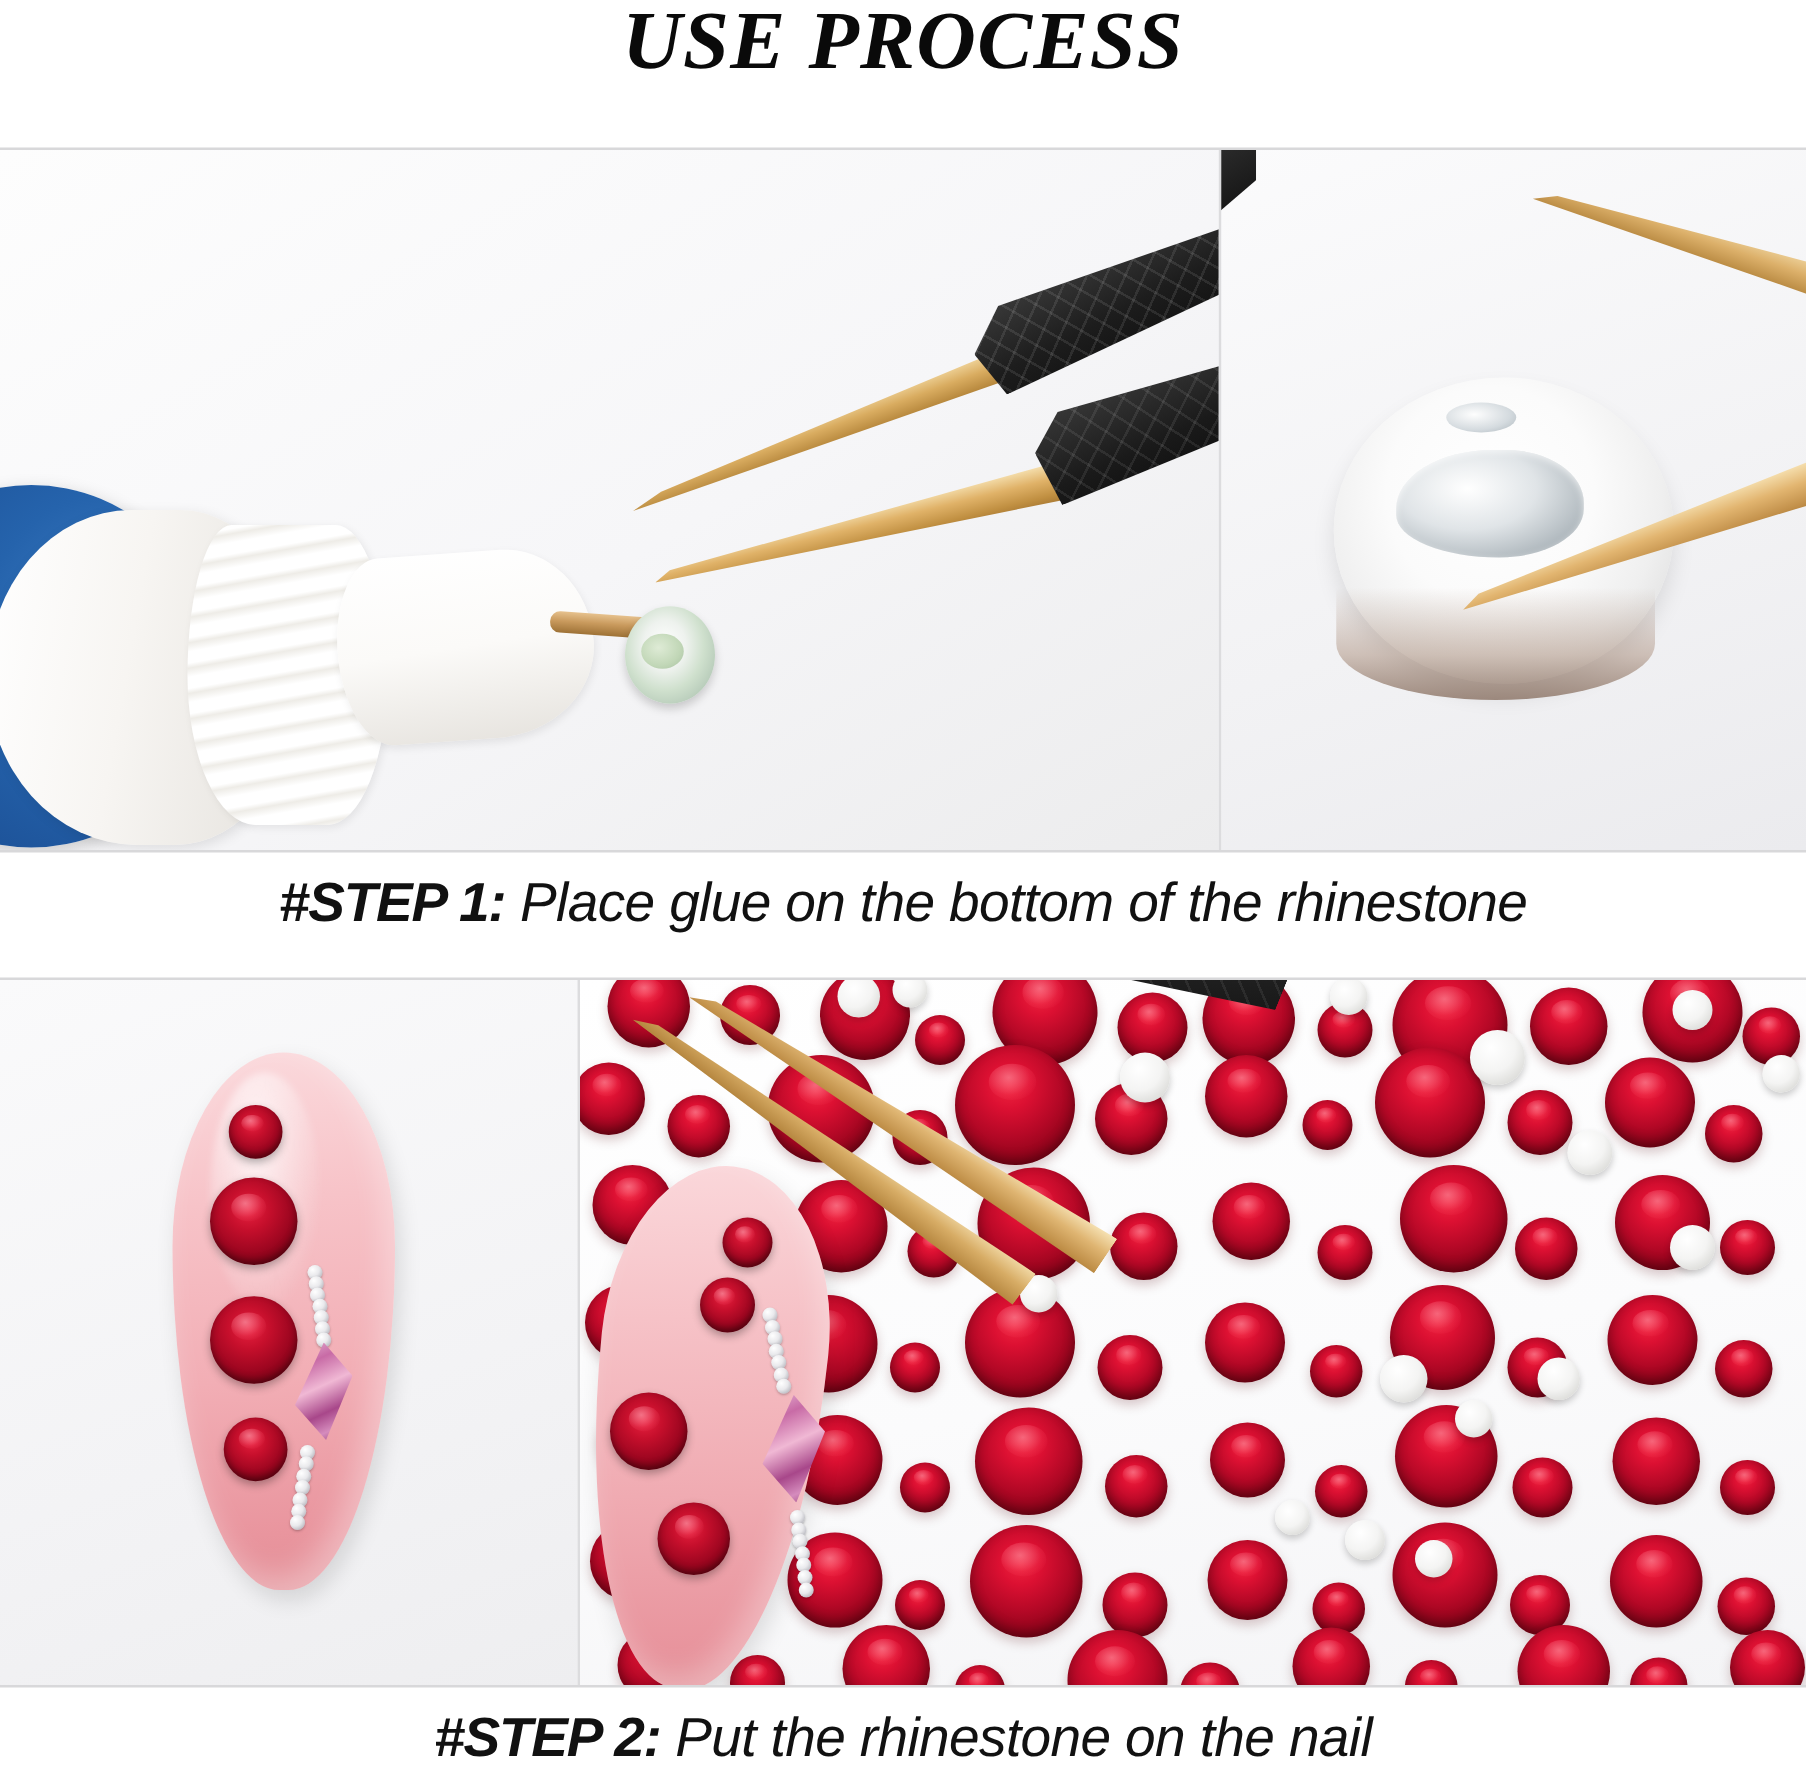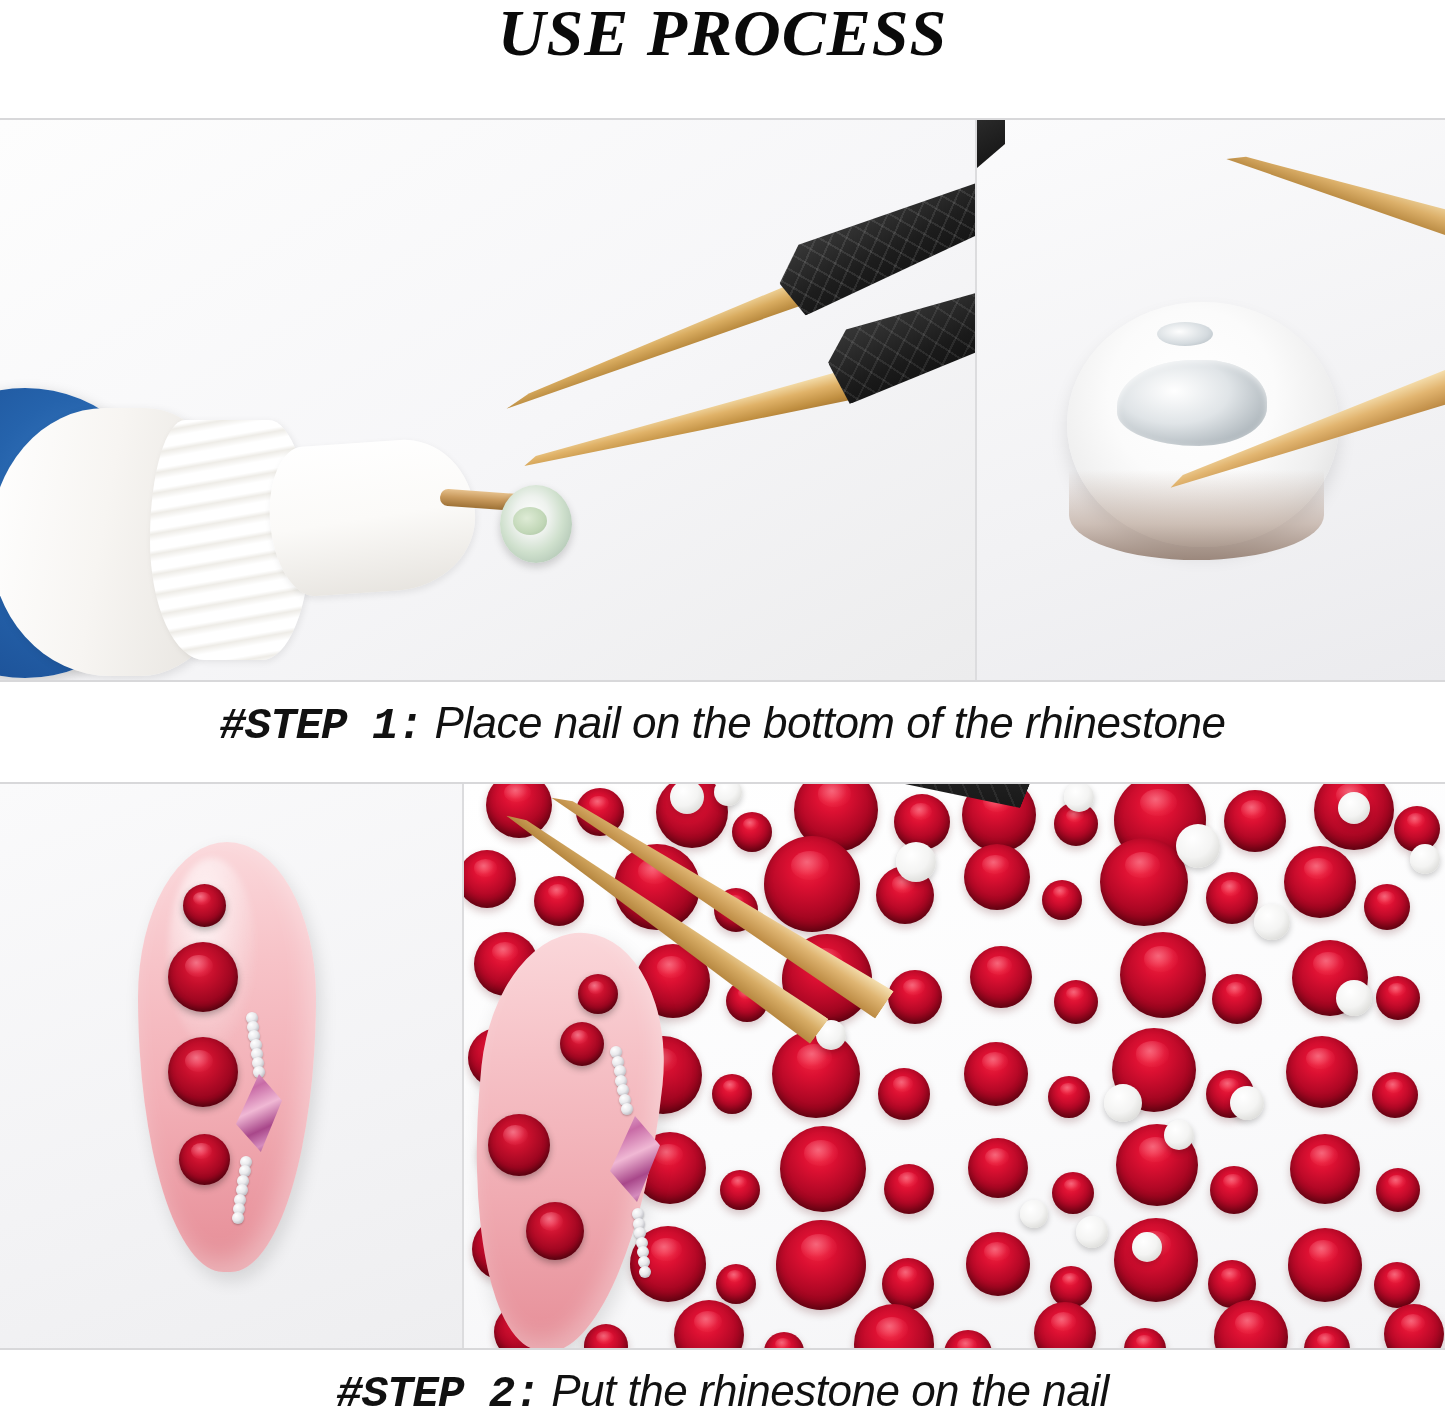--- a/index.html
+++ b/index.html
@@ -68,21 +68,20 @@
     font-style: italic;
     font-size: 44px;
     color: #111111;
     padding-top: 16px;
     white-space: nowrap;
     letter-spacing: -0.5px;
   }
   .step-caption .step-label {
     font-weight: bold;
     letter-spacing: -1px;
-    font-family: Liberation Mono, monospace;
   }
   .step-caption .step-text { font-weight: normal; }
 
   
   #photo-glue { background: linear-gradient(150deg,#fdfdfd 0%,#f6f6f8 55%,#ececed 100%); }
 
   .glue-cap {
     position: absolute;
     left: -120px; top: 268px;
     width: 290px; height: 290px;
@@ -373,21 +372,21 @@
       <div class="stone-big"></div>
       <div class="stone-rim"></div>
       <div class="glue-blob"></div>
       <div class="glue-blob-small"></div>
       <div class="tw2-upper"></div>
       <div class="tw2-lower"></div>
     </div>
   </div>
 
   <div class="step-caption">
-    <span class="step-label">#STEP 1:</span><span class="step-text"> Place nail on the bottom of the rhinestone</span>
+    <span class="step-label">#STEP 1:</span><span class="step-text"> Place glue on the bottom of the rhinestone</span>
   </div>
 </section>
 
 <section class="step-section" id="step2-section">
 
   <div class="photo-row" id="step2-row">
 
     <div class="photo" id="photo-nail-solo">
       <div class="nail-shape"></div>
       <div class="nail-gloss"></div>

